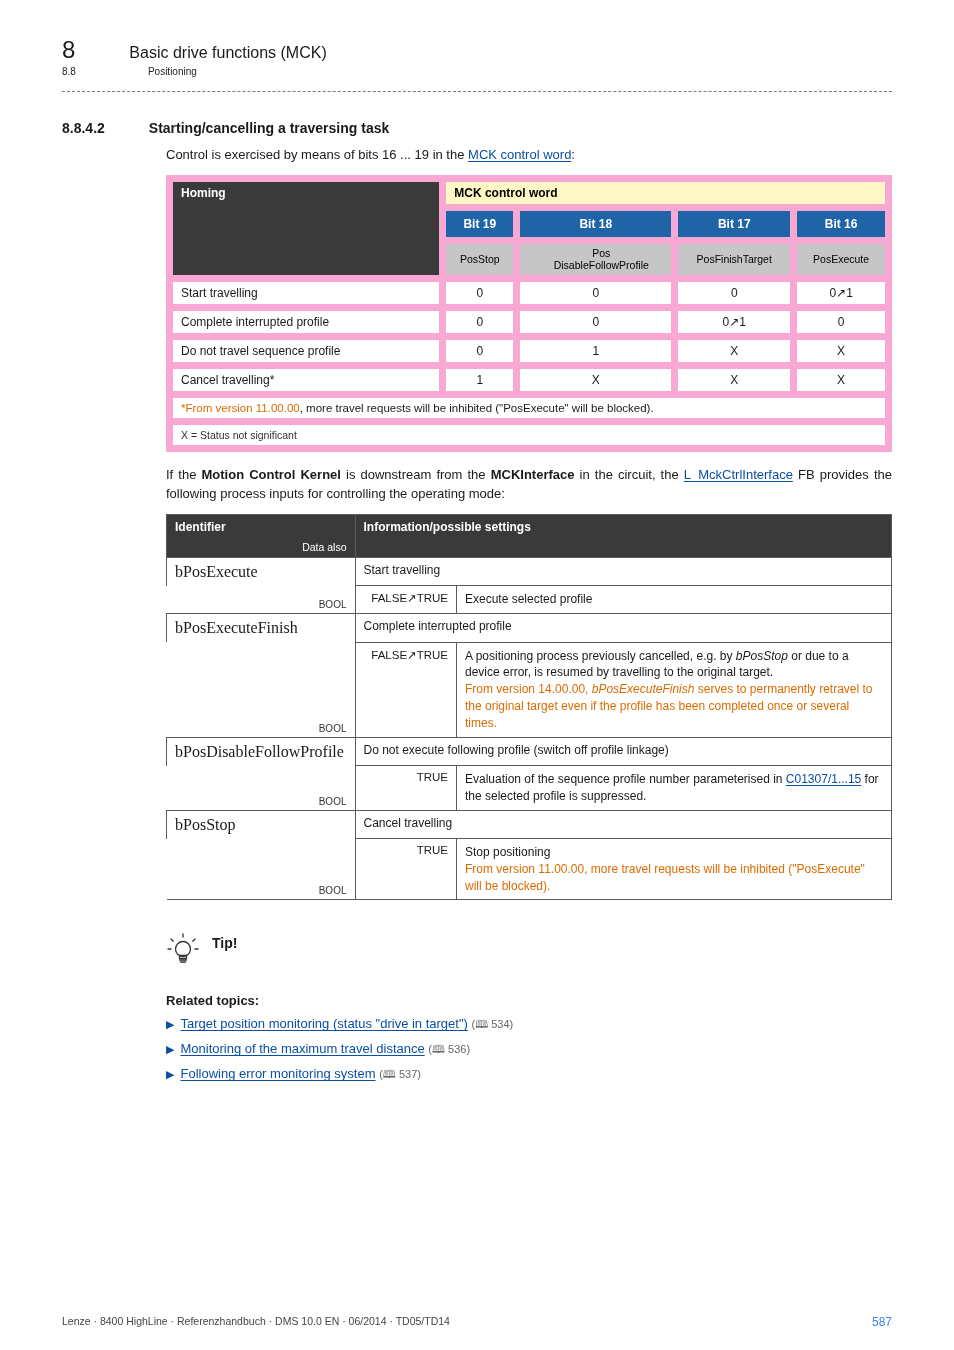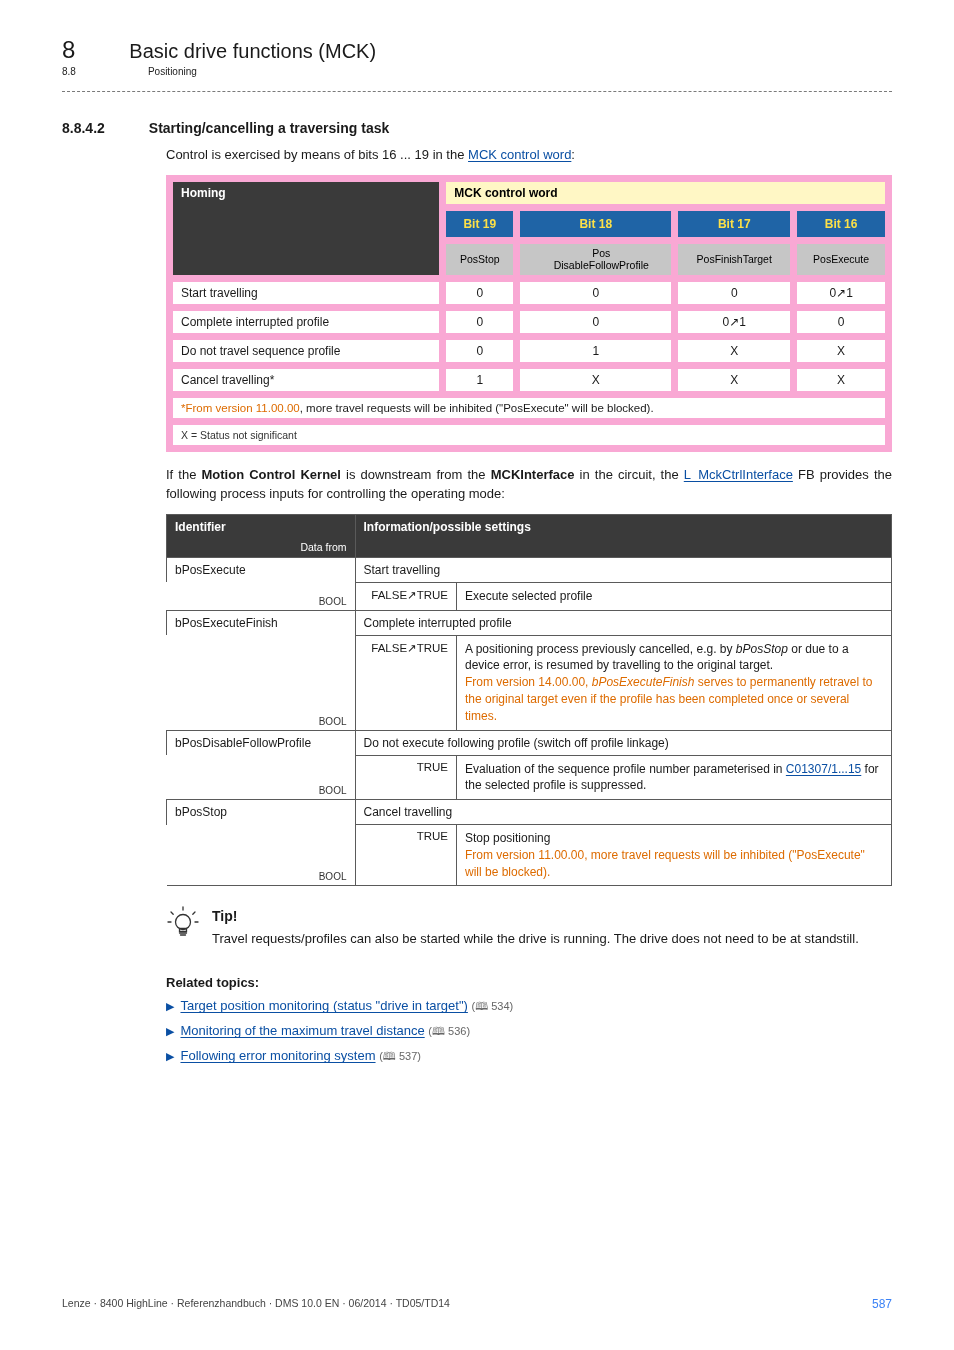--- a/index.html
+++ b/index.html
@@ -20,21 +20,21 @@
     display: flex;
     align-items: baseline;
     gap: 54px;
     margin-bottom: 2px;
   }
   .chapter-num {
     font-size: 24px;
     font-weight: 400;
   }
   .chapter-title {
-    font-size: 20px;
+    font-size: 16px;
     font-weight: 400;
   }
   .subchapter-line {
     display: flex;
     align-items: baseline;
     gap: 72px;
     font-size: 10px;
     color: #222;
     margin-bottom: 14px;
   }
@@ -91,21 +91,21 @@
     text-align: left;
   }
   .t1 .hdr-yellow {
     background: #fff7c5;
     color: #000;
     font-weight: 700;
     text-align: left;
   }
   .t1 .hdr-blue {
     background: #1f64a6;
-    color: #fde047;
+    color: #ffffff;
     font-weight: 700;
     text-align: center;
     padding: 6px 8px;
   }
   .t1 .hdr-gray {
     background: #c6c6c6;
     color: #000;
     font-weight: 400;
     text-align: center;
     font-size: 10.5px;
@@ -121,21 +121,21 @@
   .t1 .smallnote td {
     font-size: 10.5px;
     color: #333;
   }
   .orange { color: #dd6b00; }
 
   table.t2 {
     border-collapse: collapse;
     width: 100%;
     font-size: 12px;
-    margin-bottom: 18px;
+    margin-bottom: 31px;
   }
   table.t2 th, table.t2 td {
     border: 1px solid #5a5a5a;
     padding: 5px 8px;
     vertical-align: top;
   }
   .t2 .hdr {
     background: #3a3a3a;
     color: #fff;
     font-weight: 700;
@@ -144,23 +144,24 @@
   .t2 .hdr-sub {
     background: #3a3a3a;
     color: #fff;
     font-weight: 400;
     font-size: 10.5px;
     text-align: right;
     padding-top: 2px;
     padding-bottom: 4px;
   }
   .t2 td.ident {
-    font-size: 12px;
+    font-size: 16px;
     border-right: none;
     width: 26%;
+    font-family: Liberation Serif, serif;
   }
   .t2 td.dtype-cell {
     border-left: none;
     border-top: none;
     font-size: 10px;
     text-align: right;
     vertical-align: bottom;
     color: #333;
     padding-top: 2px;
     padding-bottom: 3px;
@@ -334,21 +335,21 @@
       <span>If the </span><span class="bold">Motion Control Kernel</span><span> is downstream from the </span><span class="bold">MCKInterface</span><span> in the circuit, the </span><a href="#" class="link">L_MckCtrlInterface</a><span> FB provides the following process inputs for controlling the operating mode:</span>
     </p>
 
     <table class="t2">
       <tbody>
           <tr>
         <th class="hdr" style="border-bottom:none;">Identifier</th>
         <th class="hdr" colspan="2" rowspan="2">Information/possible settings</th>
       </tr>
       <tr>
-        <th class="hdr-sub" style="border-top:none;">Data from</th>
+        <th class="hdr-sub" style="border-top:none;">Data also</th>
       </tr>
 
       <tr>
         <td class="ident" style="border-bottom:none;">bPosExecute</td>
         <td class="info-span" colspan="2">Start travelling</td>
       </tr>
       <tr>
         <td class="dtype-cell">BOOL</td>
         <td class="key"><span class="arrow">FALSE↗TRUE</span></td>
         <td class="val">Execute selected profile</td>
@@ -403,21 +404,20 @@
           <line x1="2" y1="16" x2="5" y2="16"></line>
           <line x1="32" y1="16" x2="29" y2="16"></line>
           <circle cx="17" cy="16" r="7.5"></circle>
           <path d="M13.5 22.5 h7 v3 h-7 z"></path>
           <line x1="13.5" y1="27" x2="20.5" y2="27"></line>
           <line x1="14.5" y1="29" x2="19.5" y2="29"></line>
         </g>
       </svg>
       <div class="tip-text-col">
         <div class="tip-heading">Tip!</div>
-        <p class="tip-para">Travel requests/profiles can also be started while the drive is running. The drive does not need to be at standstill.</p>
       </div>
     </div>
 
     <div class="related-heading">Related topics:</div>
     <ul class="related-list">
       <li>
         <span class="tri">▶</span>
         <span>
           <a href="#" class="link">Target position monitoring (status "drive in target")</a>
           <span class="pgref"> (<span class="icon">🕮</span> <span>534</span>)</span>

